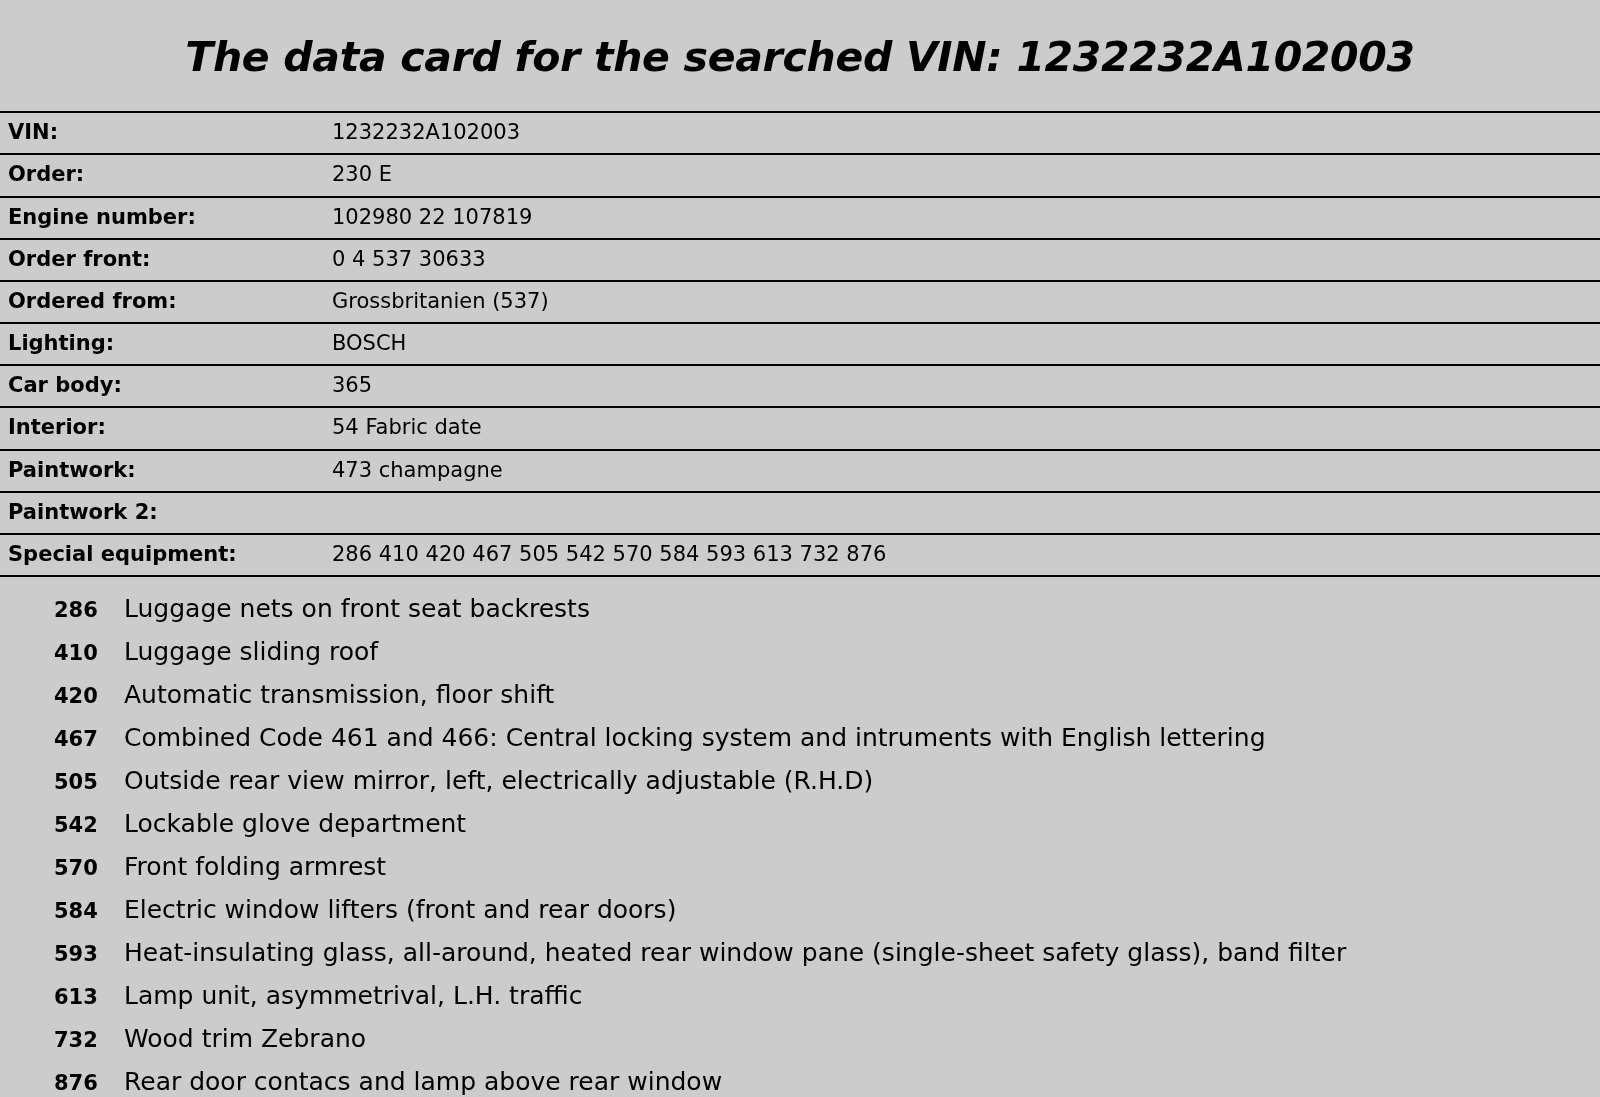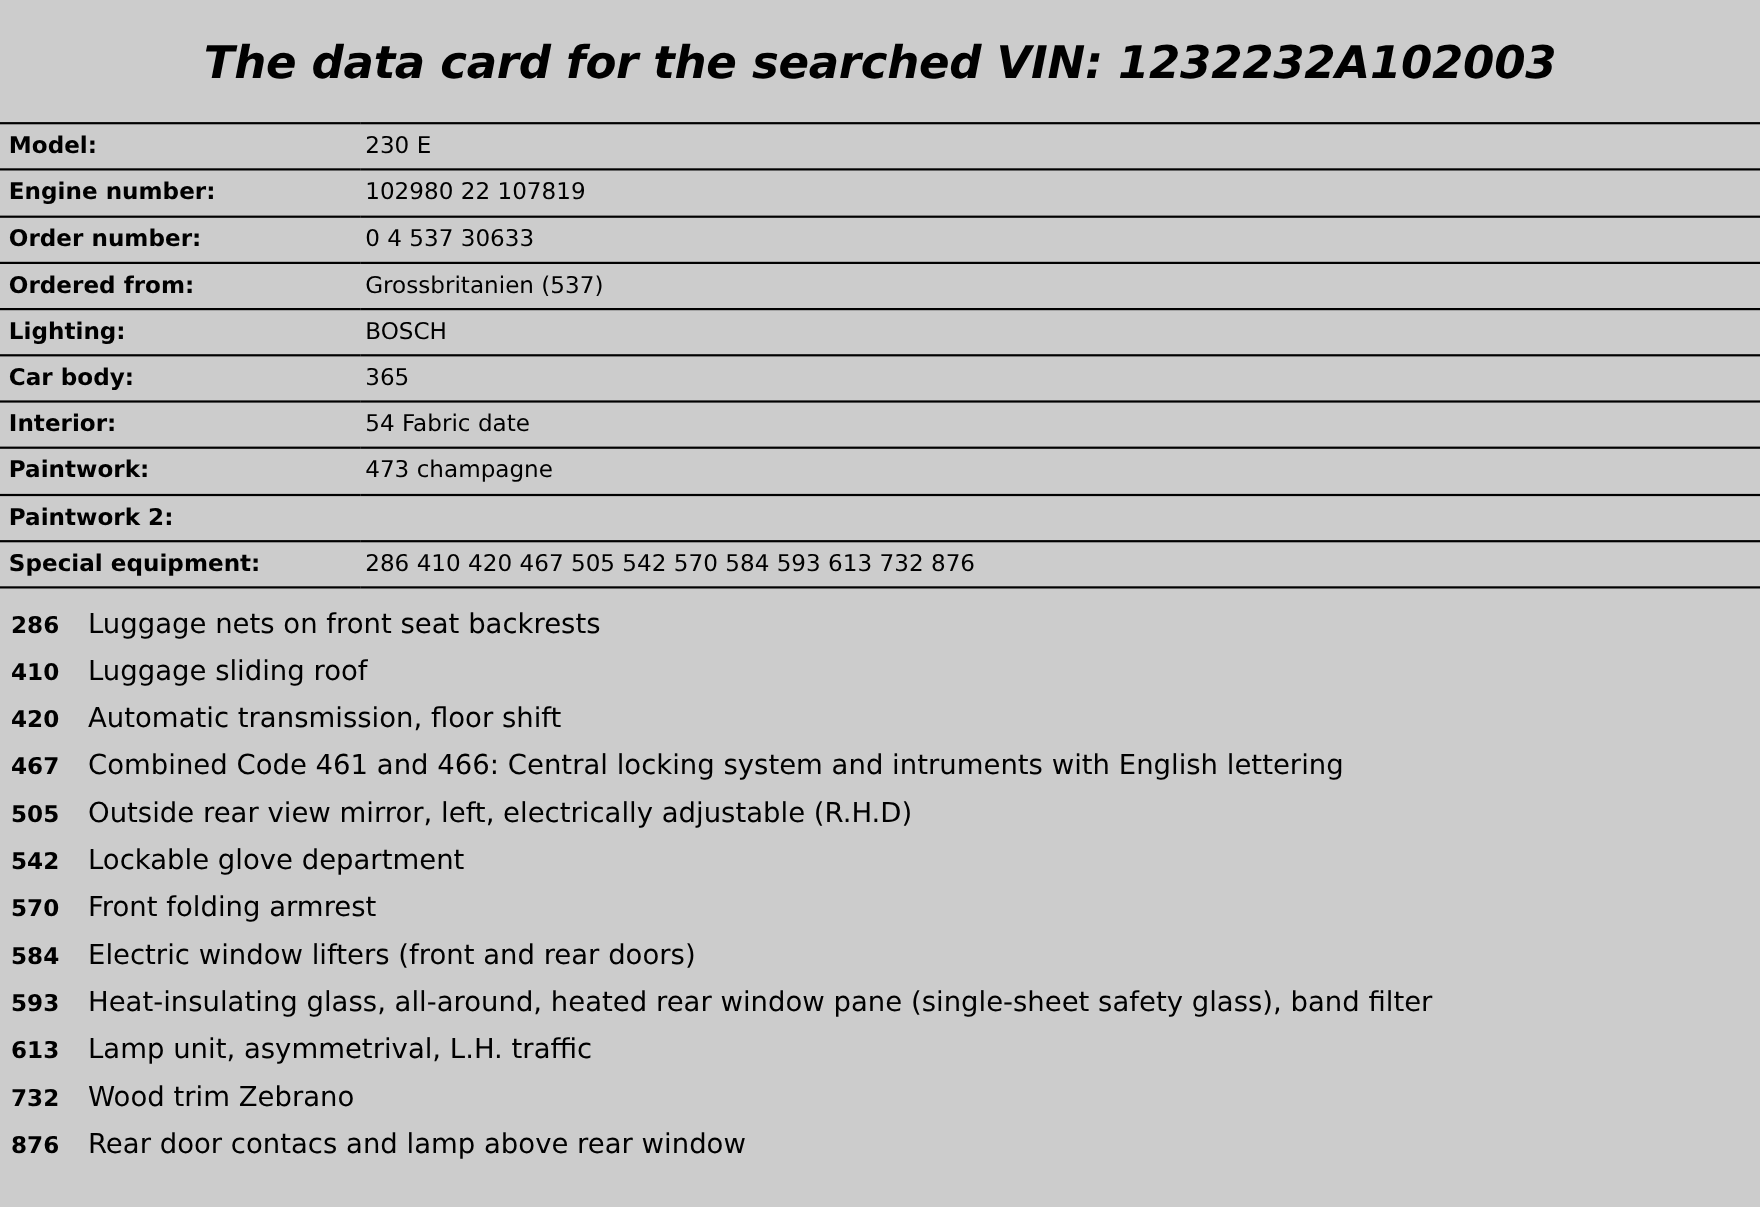--- a/index.html
+++ b/index.html
@@ -55,20 +55,21 @@
     padding-left: 4px !important;
   }
   .equip-list {
     margin: 0;
     padding: 10px 0 18px 0;
   }
   .equip-row {
     display: flex;
     align-items: baseline;
     padding: 7px 0 7px 0;
+    margin-left: 44px;
   }
   .equip-code {
     width: 80px;
     flex: 0 0 80px;
     font-weight: bold;
     font-size: 21px;
     padding-left: 10px;
     box-sizing: border-box;
   }
   .equip-desc {
@@ -81,29 +82,33 @@
 
 <div class="page">
 
   <div class="title-area">
     <h1 class="title">The data card for the searched VIN: 1232232A102003</h1>
   </div>
 
   <table class="spec-table">
     <tbody>
       <tr>
-        <td class="spec-label">Model:</td>
+        <td class="spec-label">VIN:</td>
+        <td class="spec-value">1232232A102003</td>
+      </tr>
+      <tr>
+        <td class="spec-label">Order:</td>
         <td class="spec-value">230 E</td>
       </tr>
       <tr>
         <td class="spec-label">Engine number:</td>
         <td class="spec-value">102980 22 107819</td>
       </tr>
       <tr>
-        <td class="spec-label">Order number:</td>
+        <td class="spec-label">Order front:</td>
         <td class="spec-value">0 4 537 30633</td>
       </tr>
       <tr>
         <td class="spec-label">Ordered from:</td>
         <td class="spec-value">Grossbritanien (537)</td>
       </tr>
       <tr>
         <td class="spec-label">Lighting:</td>
         <td class="spec-value">BOSCH</td>
       </tr>

